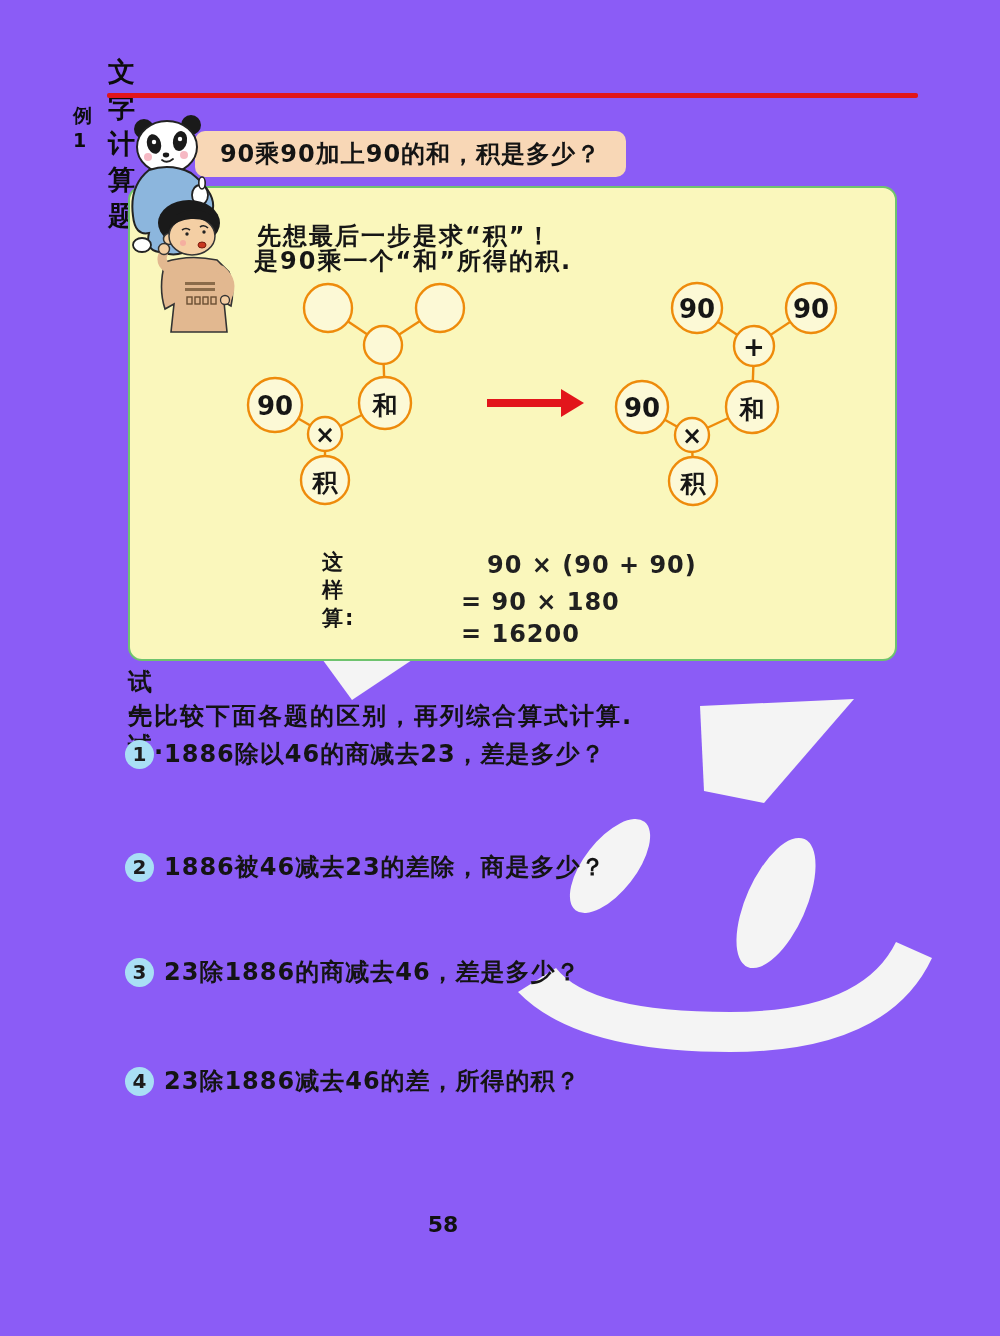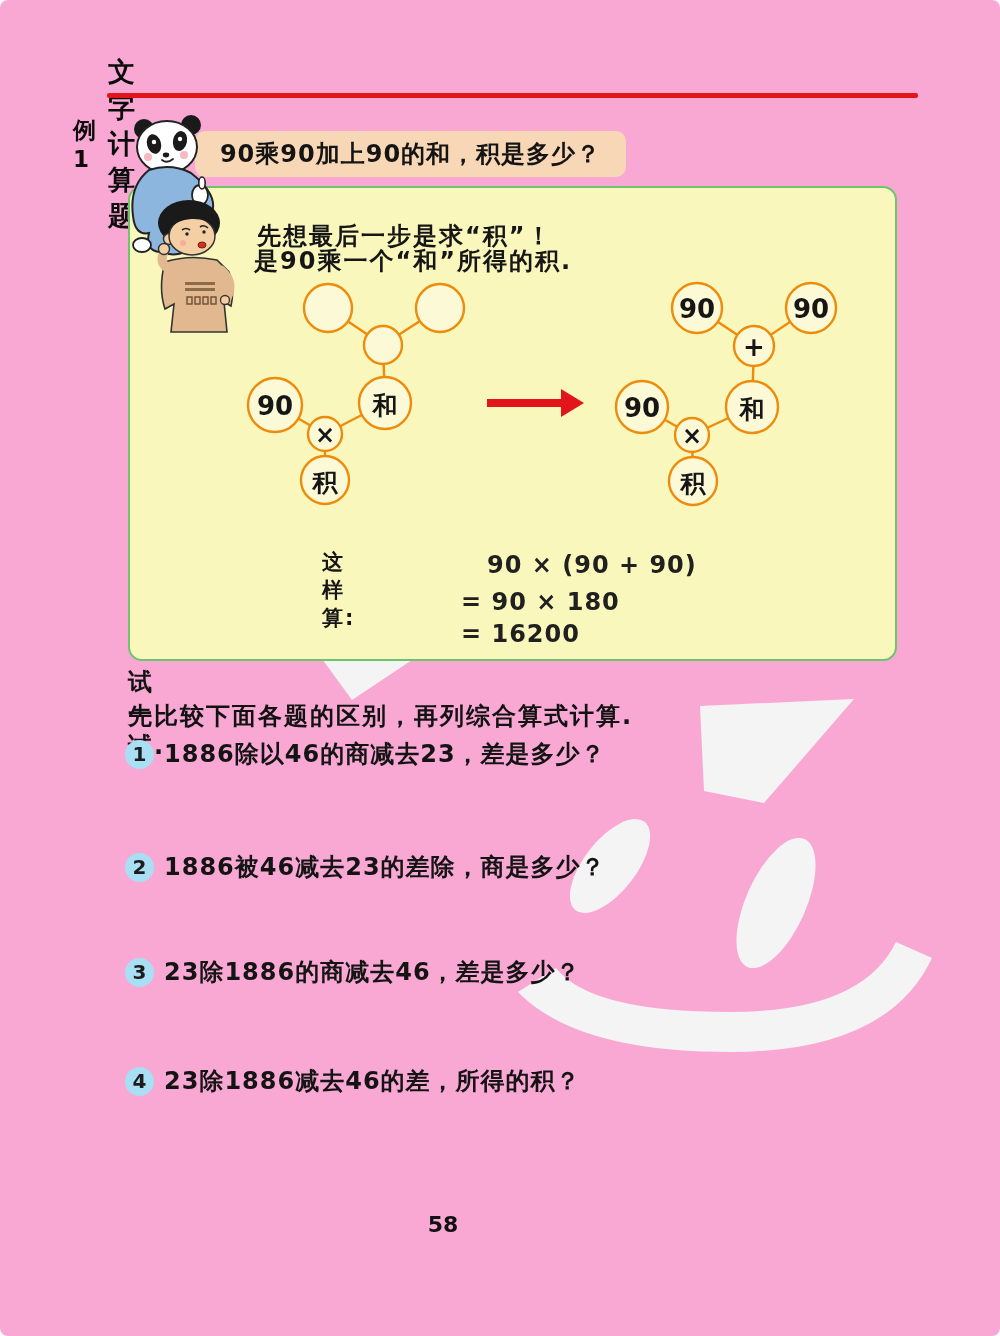--- a/index.html
+++ b/index.html
@@ -1,31 +1,31 @@
 <!DOCTYPE html>
 <html><head>
 <meta charset="utf-8">
 <style>
   html,body{margin:0;padding:0;background:#ffffff;}
   .page{
-    position:relative;width:1000px;height:1336px;background:#f9a8d4;
-    font-family:"DejaVu Sans",sans-serif;overflow:hidden;color:#111;border-radius:8px;
+    position:relative;width:1000px;height:1336px;background:#8b5cf6;
+    font-family:"DejaVu Sans",sans-serif;overflow:hidden;color:#111;
   }
   .abs{position:absolute;}
   .layer{position:absolute;left:0;top:0;}
   .content{z-index:2;}
   .watermark{z-index:1;}
   .page-header{
     left:108px;top:54px;font-size:27px;font-weight:bold;letter-spacing:2px;color:#0c0c0c;
   }
   .red-rule{
     left:107px;top:93px;width:811px;height:5px;background:#e2151b;border-radius:2px;
   }
   .example-label{
-    left:73px;top:103px;font-size:23px;font-weight:bold;color:#0c0c0c;letter-spacing:1px;margin-top:12px;
+    left:73px;top:103px;font-size:19px;font-weight:bold;color:#0c0c0c;letter-spacing:1px;
   }
   .speech-bubble{
     left:195px;top:131px;width:431px;height:46px;background:#f8d7b6;border-radius:10px;
     display:flex;align-items:center;justify-content:center;
   }
   .speech-bubble .bubble-text{
     font-size:24px;font-weight:bold;color:#141414;letter-spacing:1px;white-space:nowrap;
   }
   .hint-panel{
     left:128px;top:186px;width:769px;height:475px;background:#faf7bc;

